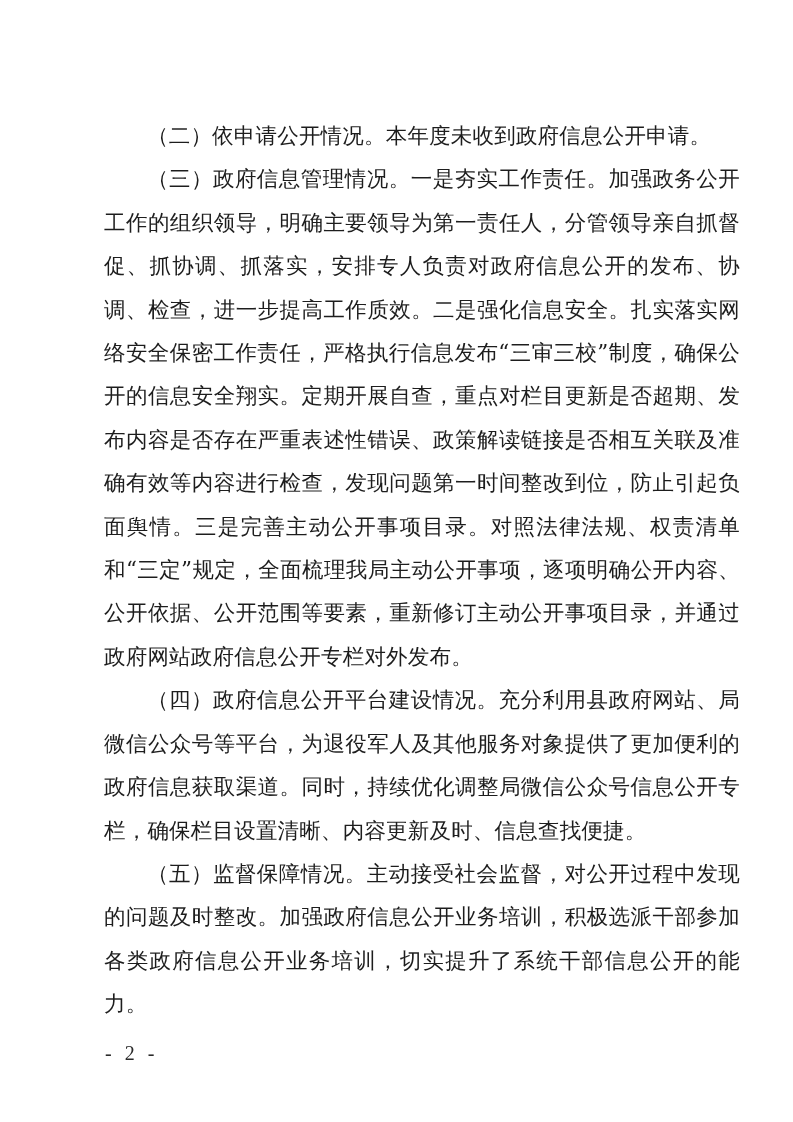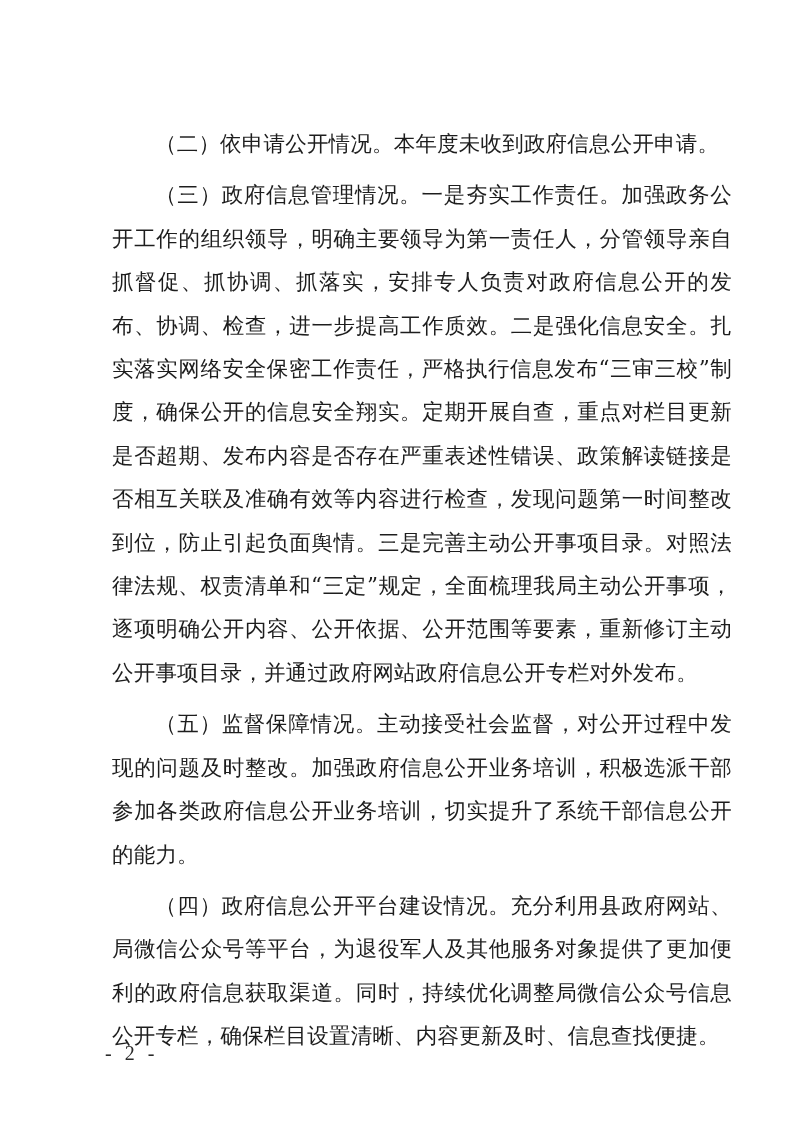--- a/index.html
+++ b/index.html
@@ -16,21 +16,21 @@
     font-family: "DejaVu Serif", "Liberation Serif", serif;
     color: #1d1d1d;
   }
   .content {
     position: absolute;
     left: 104px;
     top: 114px;
     width: 636px;
   }
   .para {
-    margin: 8px;
+    margin: 0;
     font-size: 21.5px;
     line-height: 43.4px;
     text-align: justify;
     text-indent: 2em;
     font-weight: 400;
     letter-spacing: 0.2px;
   }
   .para .run {
     font-weight: 400;
   }
@@ -48,17 +48,17 @@
     letter-spacing: 4px;
   }
 </style>
 </head>
 <body>
 
 <div class="page">
   <div class="content">
       <p class="para"><span class="run">（二）依申请公开情况。本年度未收到政府信息公开申请。</span></p>
       <p class="para"><span class="run">（三）政府信息管理情况。</span><span class="run bold">一是夯实工作责任。</span><span class="run">加强政务公开工作的组织领导，明确主要领导为第一责任人，分管领导亲自抓督促、抓协调、抓落实，安排专人负责对政府信息公开的发布、协调、检查，进一步提高工作质效。</span><span class="run bold">二是强化信息安全。</span><span class="run">扎实落实网络安全保密工作责任，严格执行信息发布“三审三校”制度，确保公开的信息安全翔实。定期开展自查，重点对栏目更新是否超期、发布内容是否存在严重表述性错误、政策解读链接是否相互关联及准确有效等内容进行检查，发现问题第一时间整改到位，防止引起负面舆情。</span><span class="run bold">三是完善主动公开事项目录。</span><span class="run">对照法律法规、权责清单和“三定”规定，全面梳理我局主动公开事项，逐项明确公开内容、公开依据、公开范围等要素，重新修订主动公开事项目录，并通过政府网站政府信息公开专栏对外发布。</span></p>
+      <p class="para"><span class="run">（四）政府信息公开平台建设情况。充分利用县政府网站、局微信公众号等平台，为退役军人及其他服务对象提供了更加便利的政府信息获取渠道。同时，持续优化调整局微信公众号信息公开专栏，确保栏目设置清晰、内容更新及时、信息查找便捷。</span></p>
       <p class="para"><span class="run">（五）监督保障情况。主动接受社会监督，对公开过程中发现的问题及时整改。加强政府信息公开业务培训，积极选派干部参加各类政府信息公开业务培训，切实提升了系统干部信息公开的能力。</span></p>
-      <p class="para"><span class="run">（四）政府信息公开平台建设情况。充分利用县政府网站、局微信公众号等平台，为退役军人及其他服务对象提供了更加便利的政府信息获取渠道。同时，持续优化调整局微信公众号信息公开专栏，确保栏目设置清晰、内容更新及时、信息查找便捷。</span></p>
     </div>
   <div class="page-number">- 2 -</div>
 </div>
 
 </body></html>

